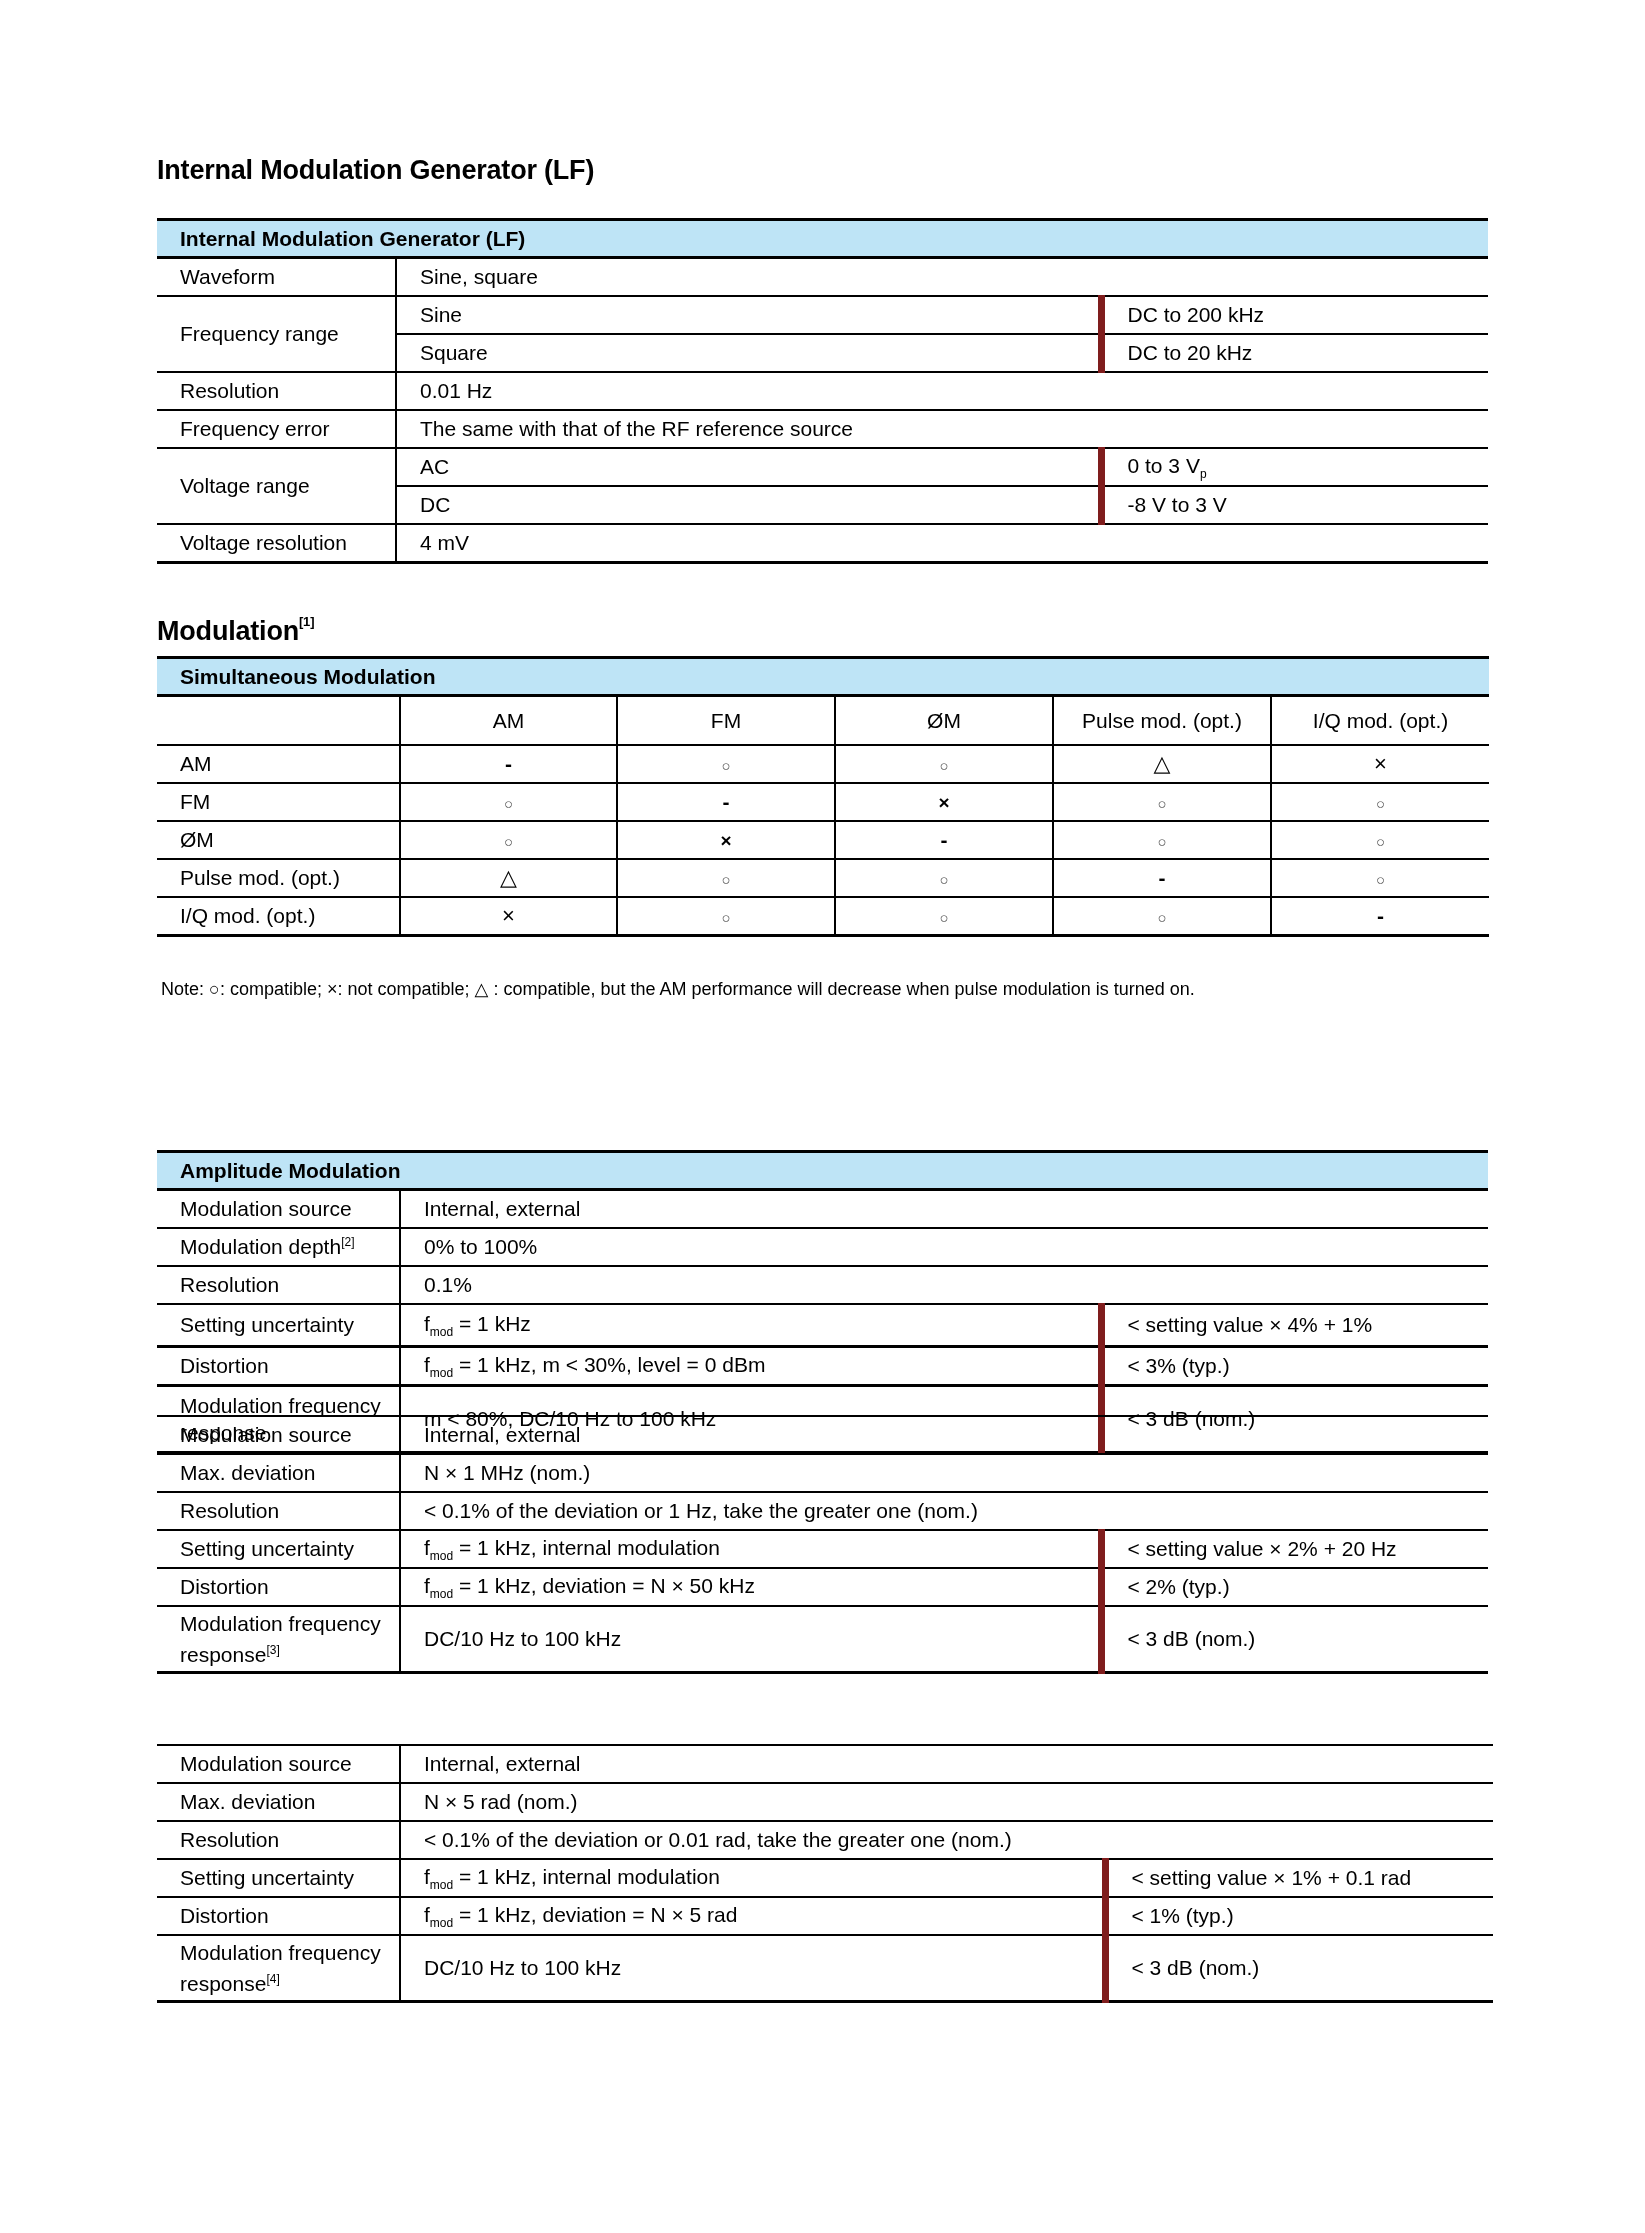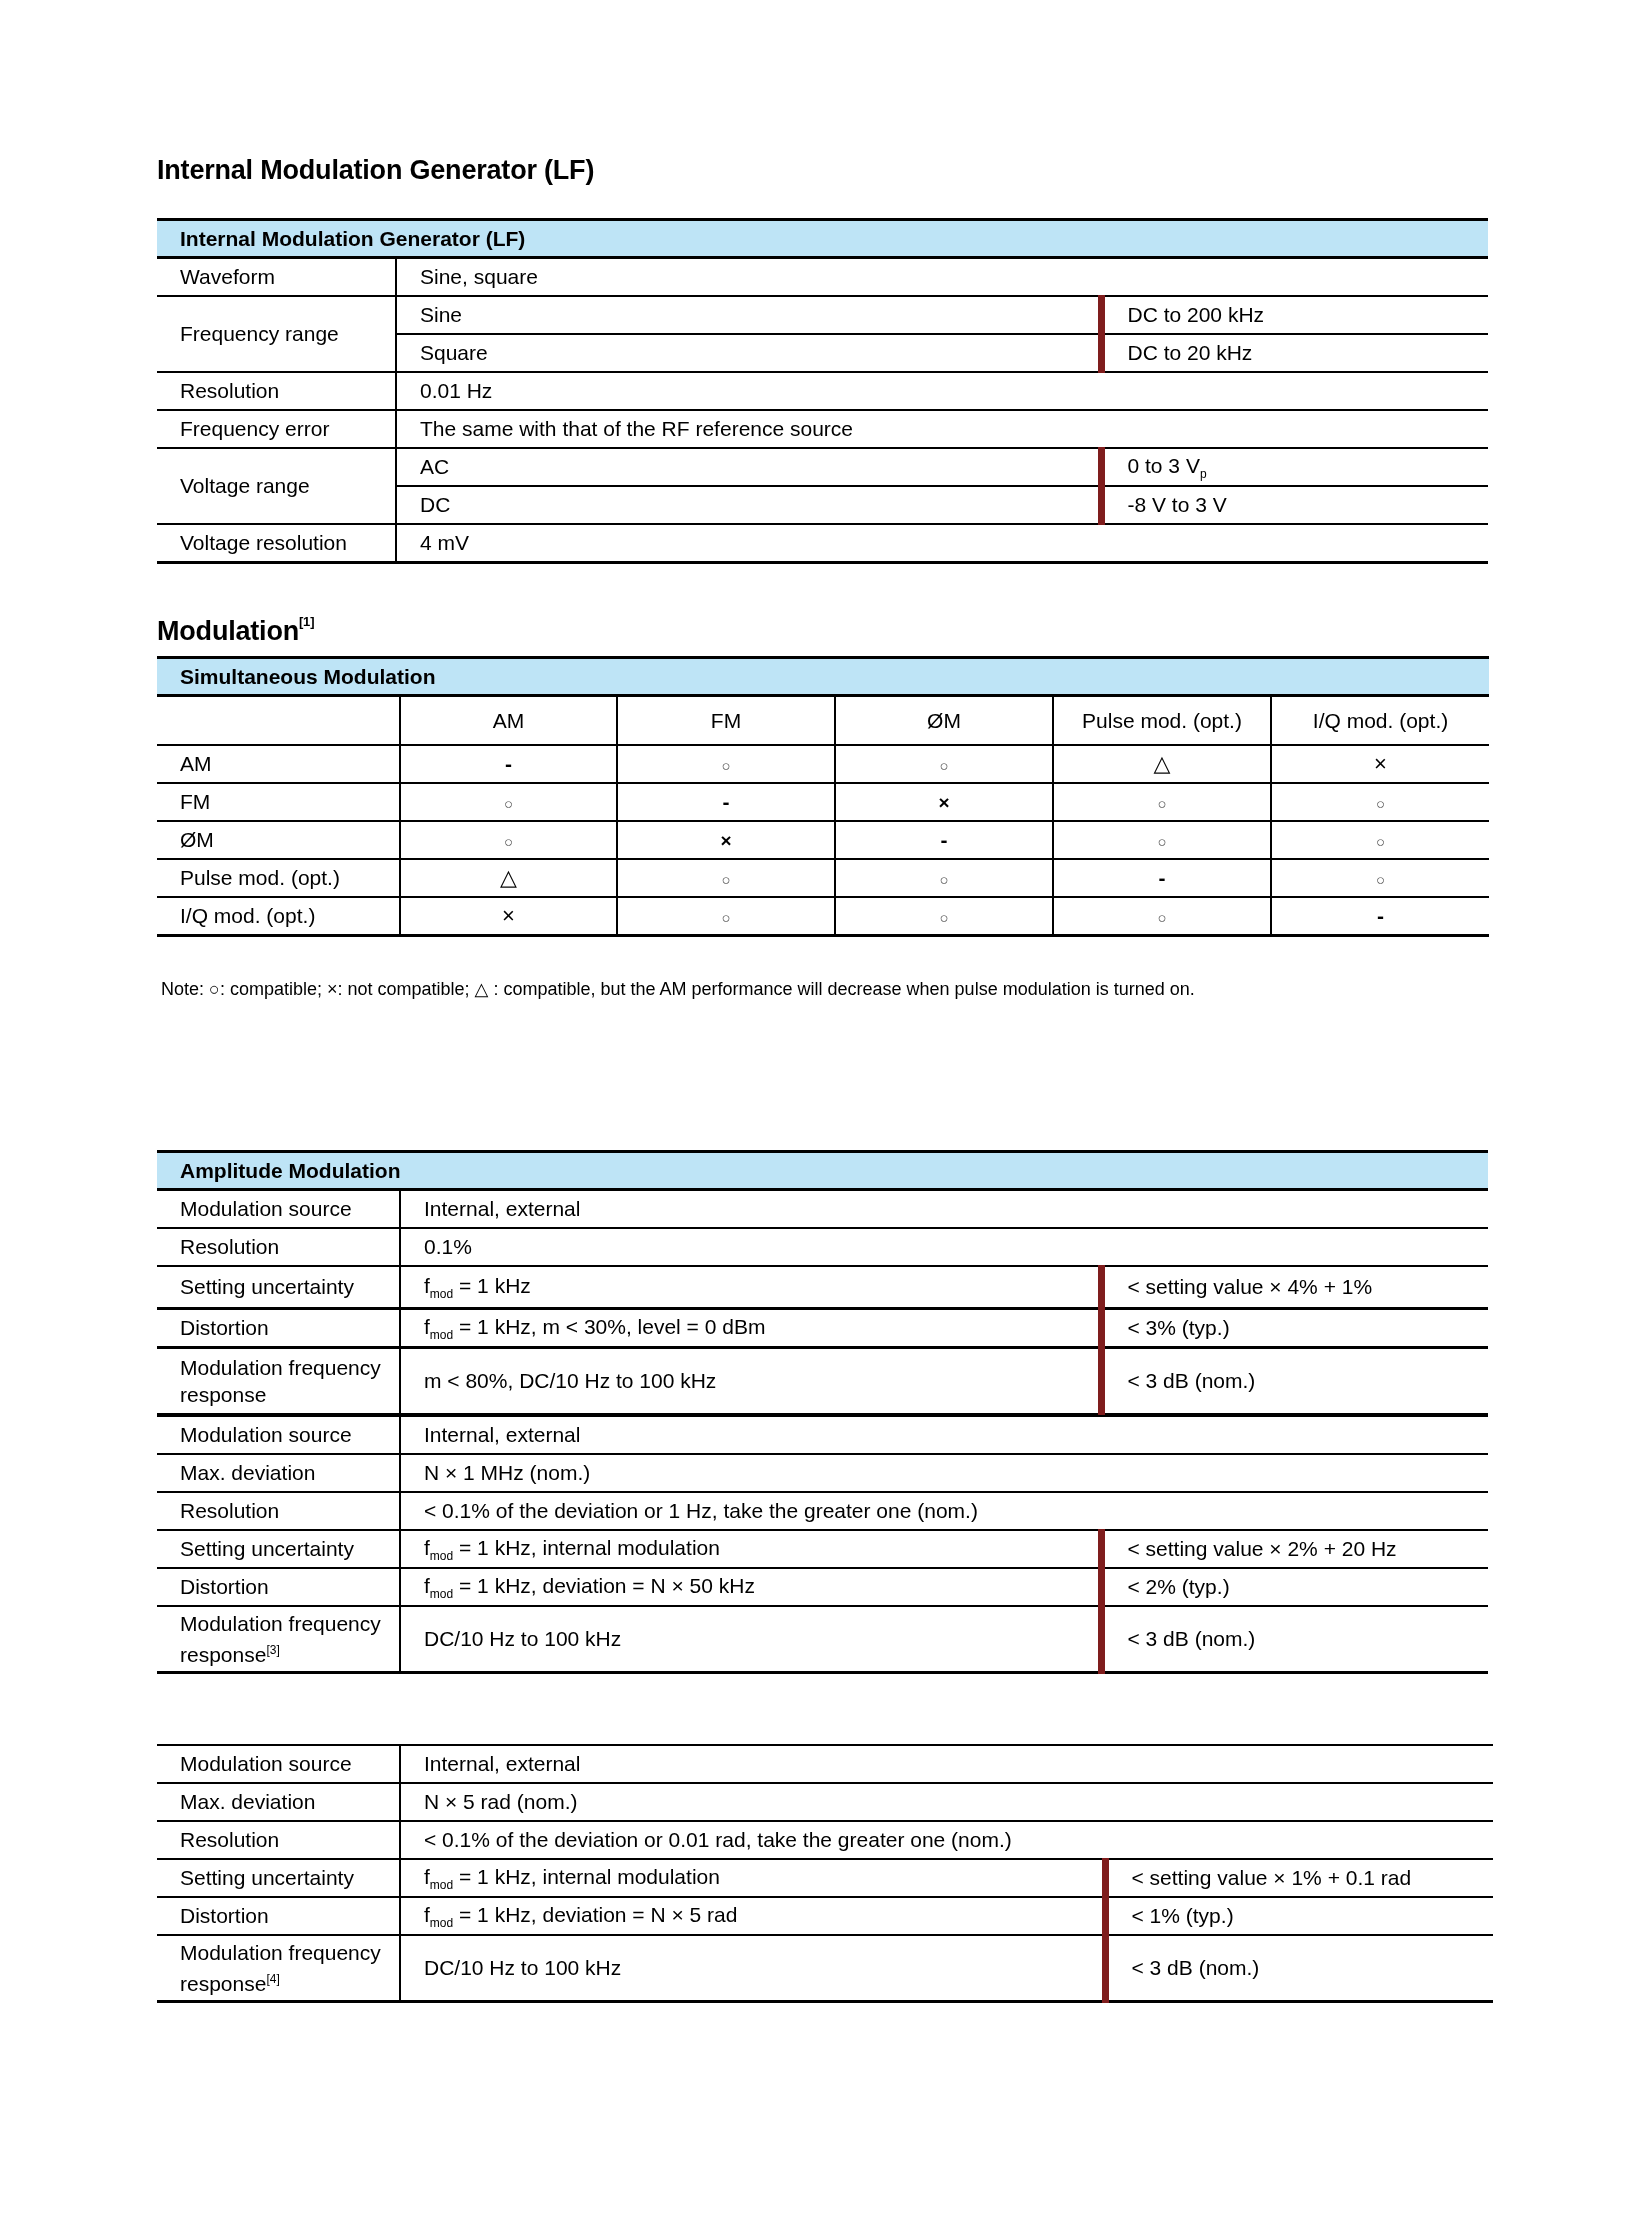--- a/index.html
+++ b/index.html
@@ -175,20 +175,24 @@
     </colgroup>
   <tbody>
       <tr>
         <th colspan="3" class="section">Amplitude Modulation</th>
       </tr>
   <tr>
     <td class="lbl">Modulation source</td>
     <td colspan="2">Internal, external</td>
   </tr>
   <tr>
+    <td class="lbl"><span>Modulation depth</span><sup class="s">[2]</sup></td>
+    <td colspan="2">0% to 100%</td>
+  </tr>
+  <tr>
     <td class="lbl">Resolution</td>
     <td colspan="2">0.1%</td>
   </tr>
   <tr>
     <td class="lbl" style="height:40px">Setting uncertainty</td>
     <td class="mid"><span>f</span><sub class="s">mod</sub><span> = 1 kHz</span></td>
     <td>&lt; setting value × 4% + 1%</td>
   </tr>
   <tr>
     <td class="lbl" style="border-top-width:3px">Distortion</td>

